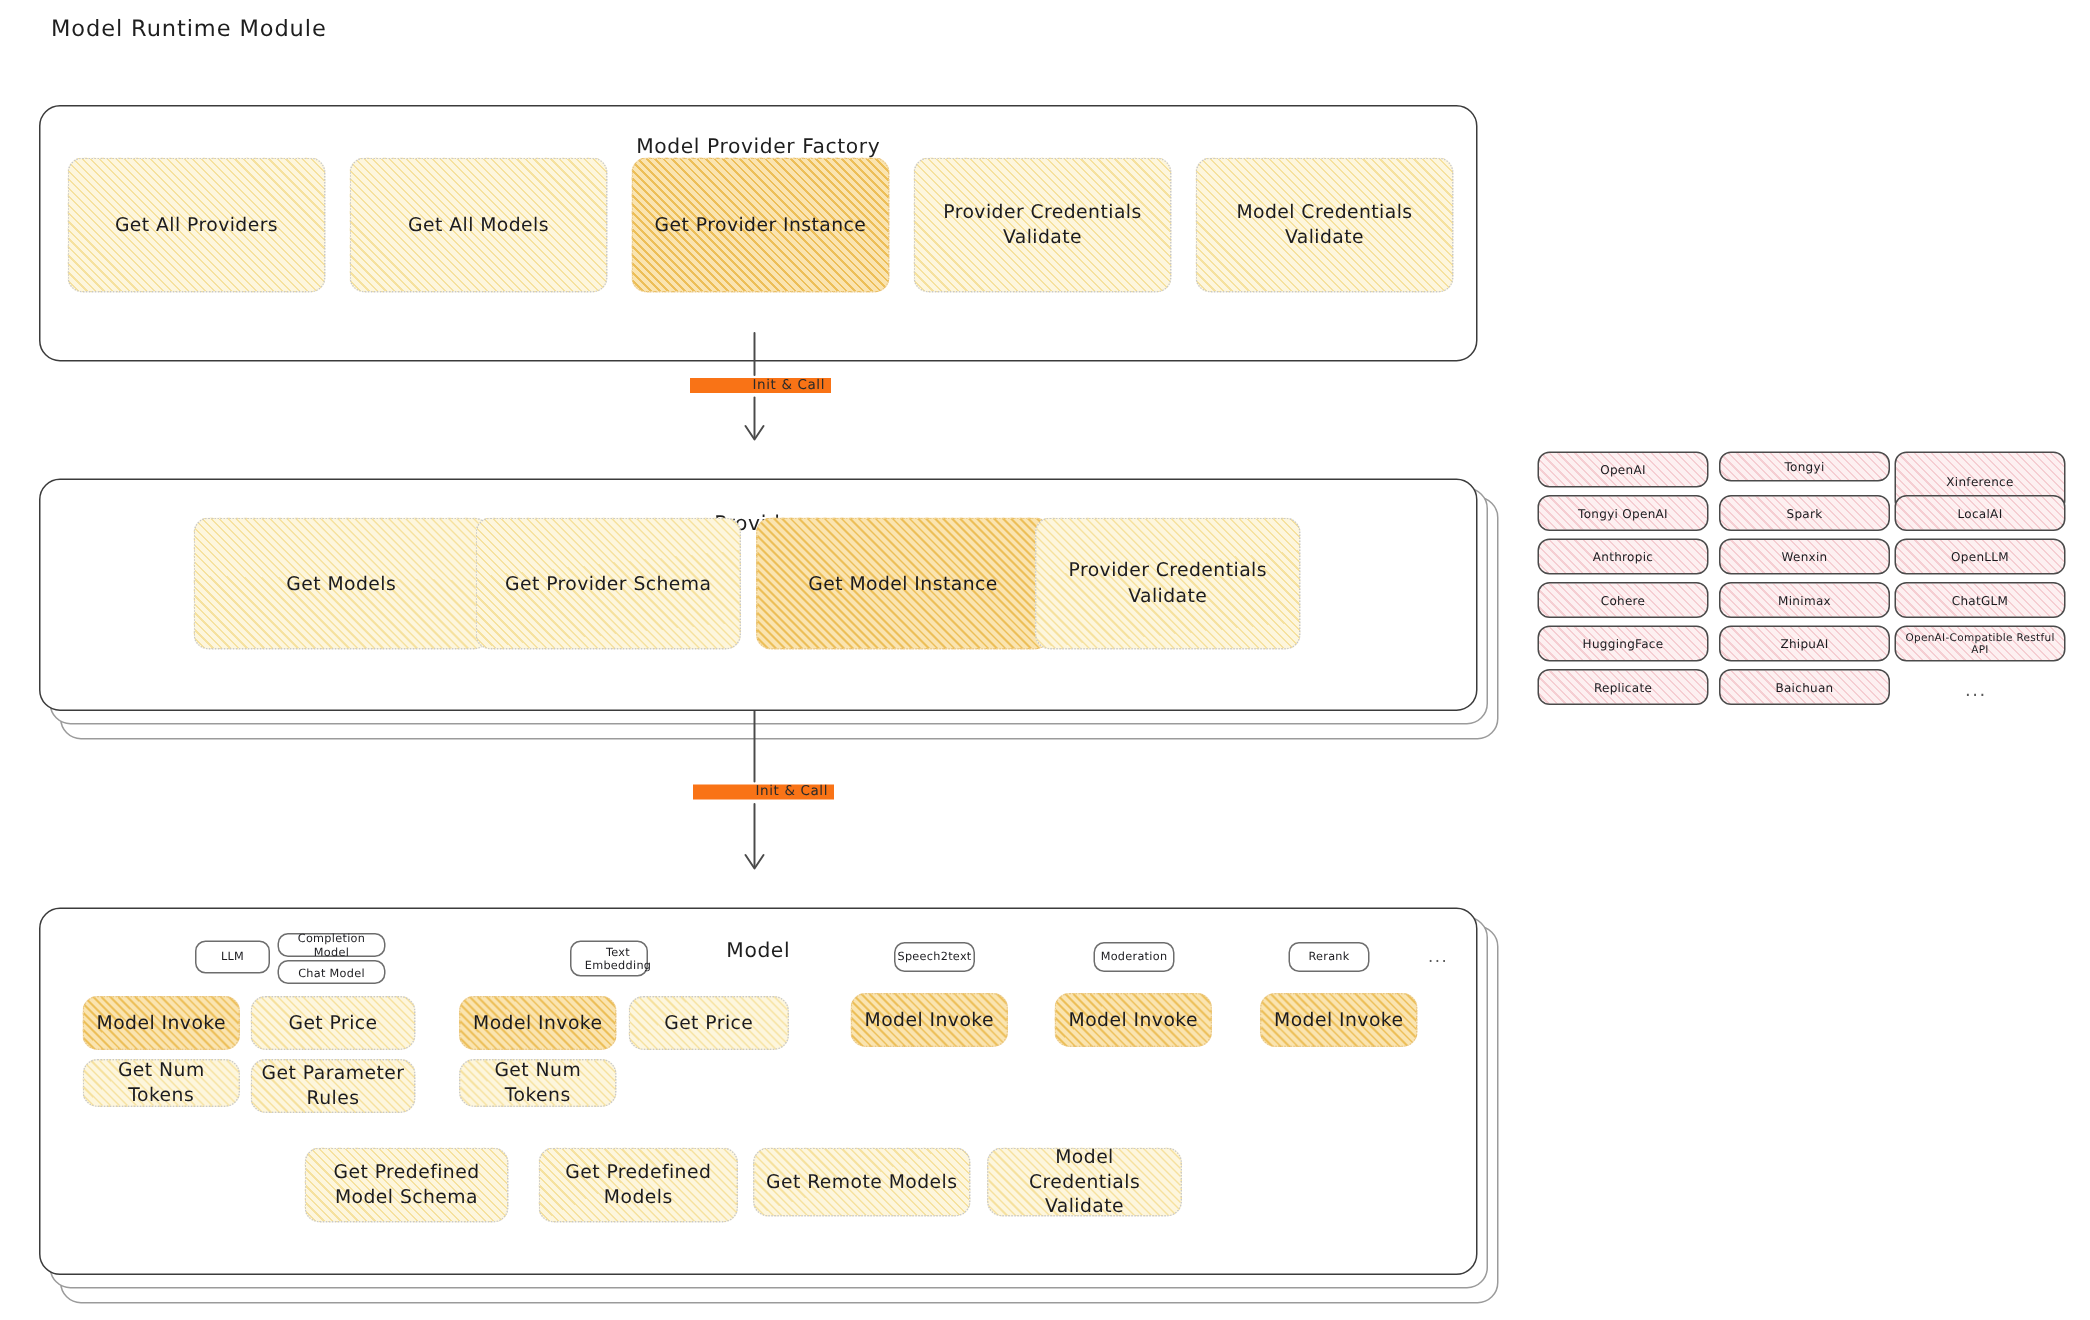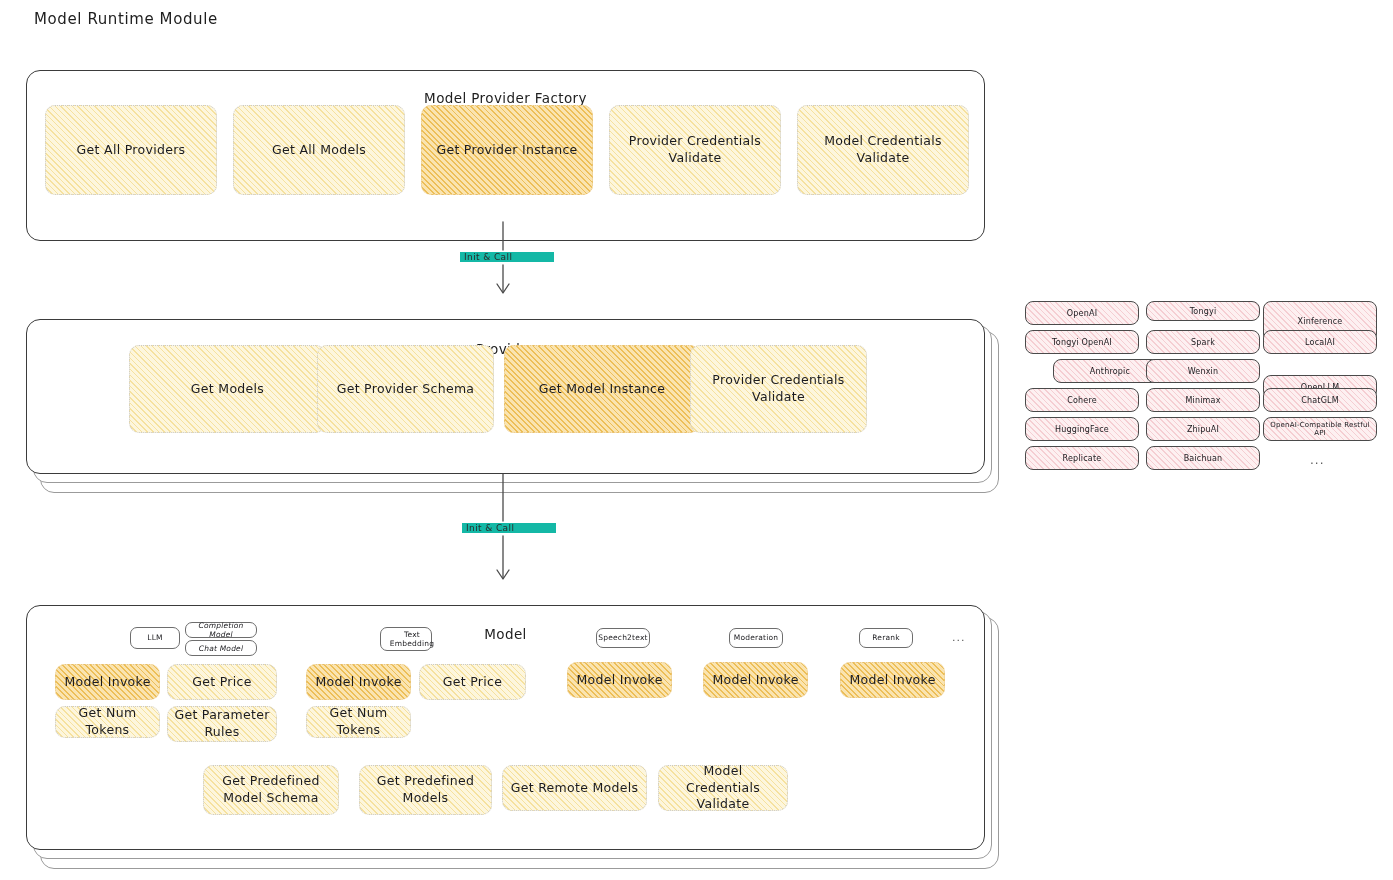--- a/index.html
+++ b/index.html
@@ -88,28 +88,27 @@
     display:flex;align-items:center;justify-content:center;
     font-size:7.5px;line-height:1.25;letter-spacing:.2px;color:#1b1b1f;text-align:center;
     background:#ffffff;
   }
   .sub-chip{
     position:absolute;box-sizing:border-box;
     border:1.1px solid #6d6d6d;border-radius:7px;
     display:flex;align-items:center;justify-content:center;
     font-size:7.5px;letter-spacing:.2px;color:#1b1b1f;text-align:center;
     background:#ffffff;
-    font-style:italic;
   }
   .ellipsis{
     position:absolute;font-size:12px;color:#5a5a5a;letter-spacing:1px;
   }
   .arrow-label{
     position:absolute;font-size:9px;letter-spacing:.4px;color:#2a2a2a;
-    background:#14b8a6;padding:0 4px;text-align:left;
+    background:#f97316;padding:0 4px;text-align:right;
   }
   svg.overlay{position:absolute;left:0;top:0;width:1393px;height:880px;pointer-events:none;}
 </style>
 </head>
 <body>
 
 <div class="canvas">
 
   <div class="page-title">Model Runtime Module</div>
 
@@ -129,35 +128,35 @@
   <div class="panel" style="left:26px;top:299px;width:959px;height:155px;z-index:1;">
     <div class="panel-title" style="top:21px;">Provider</div>
   </div>
   <div class="node fill-light" style="left:129px;top:345px;width:197px;height:88px;z-index:2;">Get Models</div>
   <div class="node fill-light" style="left:317px;top:345px;width:177px;height:88px;z-index:2;">Get Provider Schema</div>
   <div class="node fill-dark" style="left:504px;top:345px;width:196px;height:88px;z-index:2;">Get Model Instance</div>
   <div class="node fill-light" style="left:690px;top:345px;width:177px;height:88px;z-index:2;">Provider Credentials Validate</div>
 
   <div class="prov-chip fill-pink" style="left:1025px;top:301px;width:114px;height:24px;">OpenAI</div>
   <div class="prov-chip fill-pink" style="left:1025px;top:330px;width:114px;height:24px;">Tongyi OpenAI</div>
-  <div class="prov-chip fill-pink" style="left:1053px;top:359px;width:114px;height:24px;">Anthropic</div>
+  <div class="prov-chip fill-pink" style="left:1025px;top:359px;width:114px;height:24px;">Anthropic</div>
   <div class="prov-chip fill-pink" style="left:1025px;top:388px;width:114px;height:24px;">Cohere</div>
   <div class="prov-chip fill-pink" style="left:1025px;top:417px;width:114px;height:24px;">HuggingFace</div>
   <div class="prov-chip fill-pink" style="left:1025px;top:446px;width:114px;height:24px;">Replicate</div>
 
   <div class="prov-chip fill-pink" style="left:1146px;top:301px;width:114px;height:20px;">Tongyi</div>
   <div class="prov-chip fill-pink" style="left:1146px;top:330px;width:114px;height:24px;">Spark</div>
   <div class="prov-chip fill-pink" style="left:1146px;top:359px;width:114px;height:24px;">Wenxin</div>
   <div class="prov-chip fill-pink" style="left:1146px;top:388px;width:114px;height:24px;">Minimax</div>
   <div class="prov-chip fill-pink" style="left:1146px;top:417px;width:114px;height:24px;">ZhipuAI</div>
   <div class="prov-chip fill-pink" style="left:1146px;top:446px;width:114px;height:24px;">Baichuan</div>
 
   <div class="prov-chip fill-pink" style="left:1263px;top:301px;width:114px;height:41px;">Xinference</div>
   <div class="prov-chip fill-pink" style="left:1263px;top:330px;width:114px;height:24px;">LocalAI</div>
-  <div class="prov-chip fill-pink" style="left:1263px;top:375px;width:114px;height:24px;">OpenLLM</div>
+  <div class="prov-chip fill-pink" style="left:1263px;top:359px;width:114px;height:24px;">OpenLLM</div>
   <div class="prov-chip fill-pink" style="left:1263px;top:388px;width:114px;height:24px;">ChatGLM</div>
   <div class="prov-chip fill-pink" style="left:1263px;top:417px;width:114px;height:24px;font-size:7px;">OpenAI-Compatible Restful API</div>
   <div class="ellipsis" style="left:1310px;top:453px;">...</div>
 
   <div class="arrow-label" style="left:462px;top:523px;width:86px;">Init &amp; Call</div>
 
   <div class="panel ghost" style="left:40px;top:597px;width:959px;height:252px;"></div>
   <div class="panel ghost" style="left:33px;top:591px;width:959px;height:248px;"></div>
   <div class="panel" style="left:26px;top:585px;width:959px;height:245px;z-index:1;">
     <div class="panel-title" style="top:20px;">Model</div>

